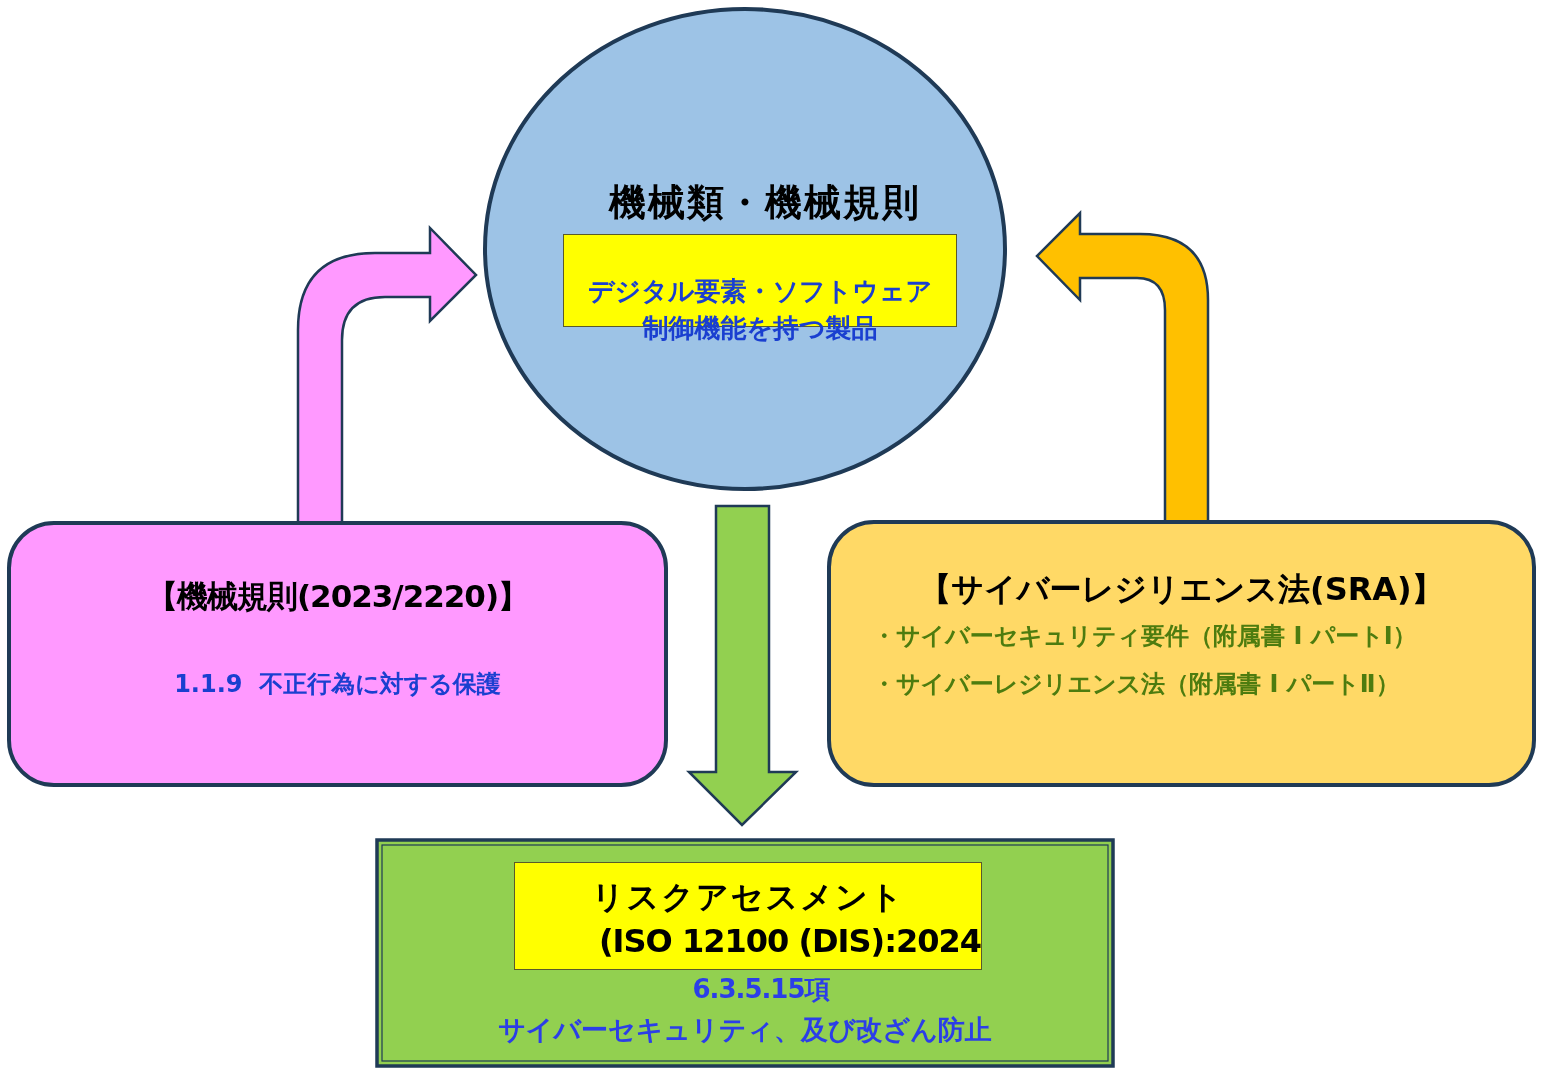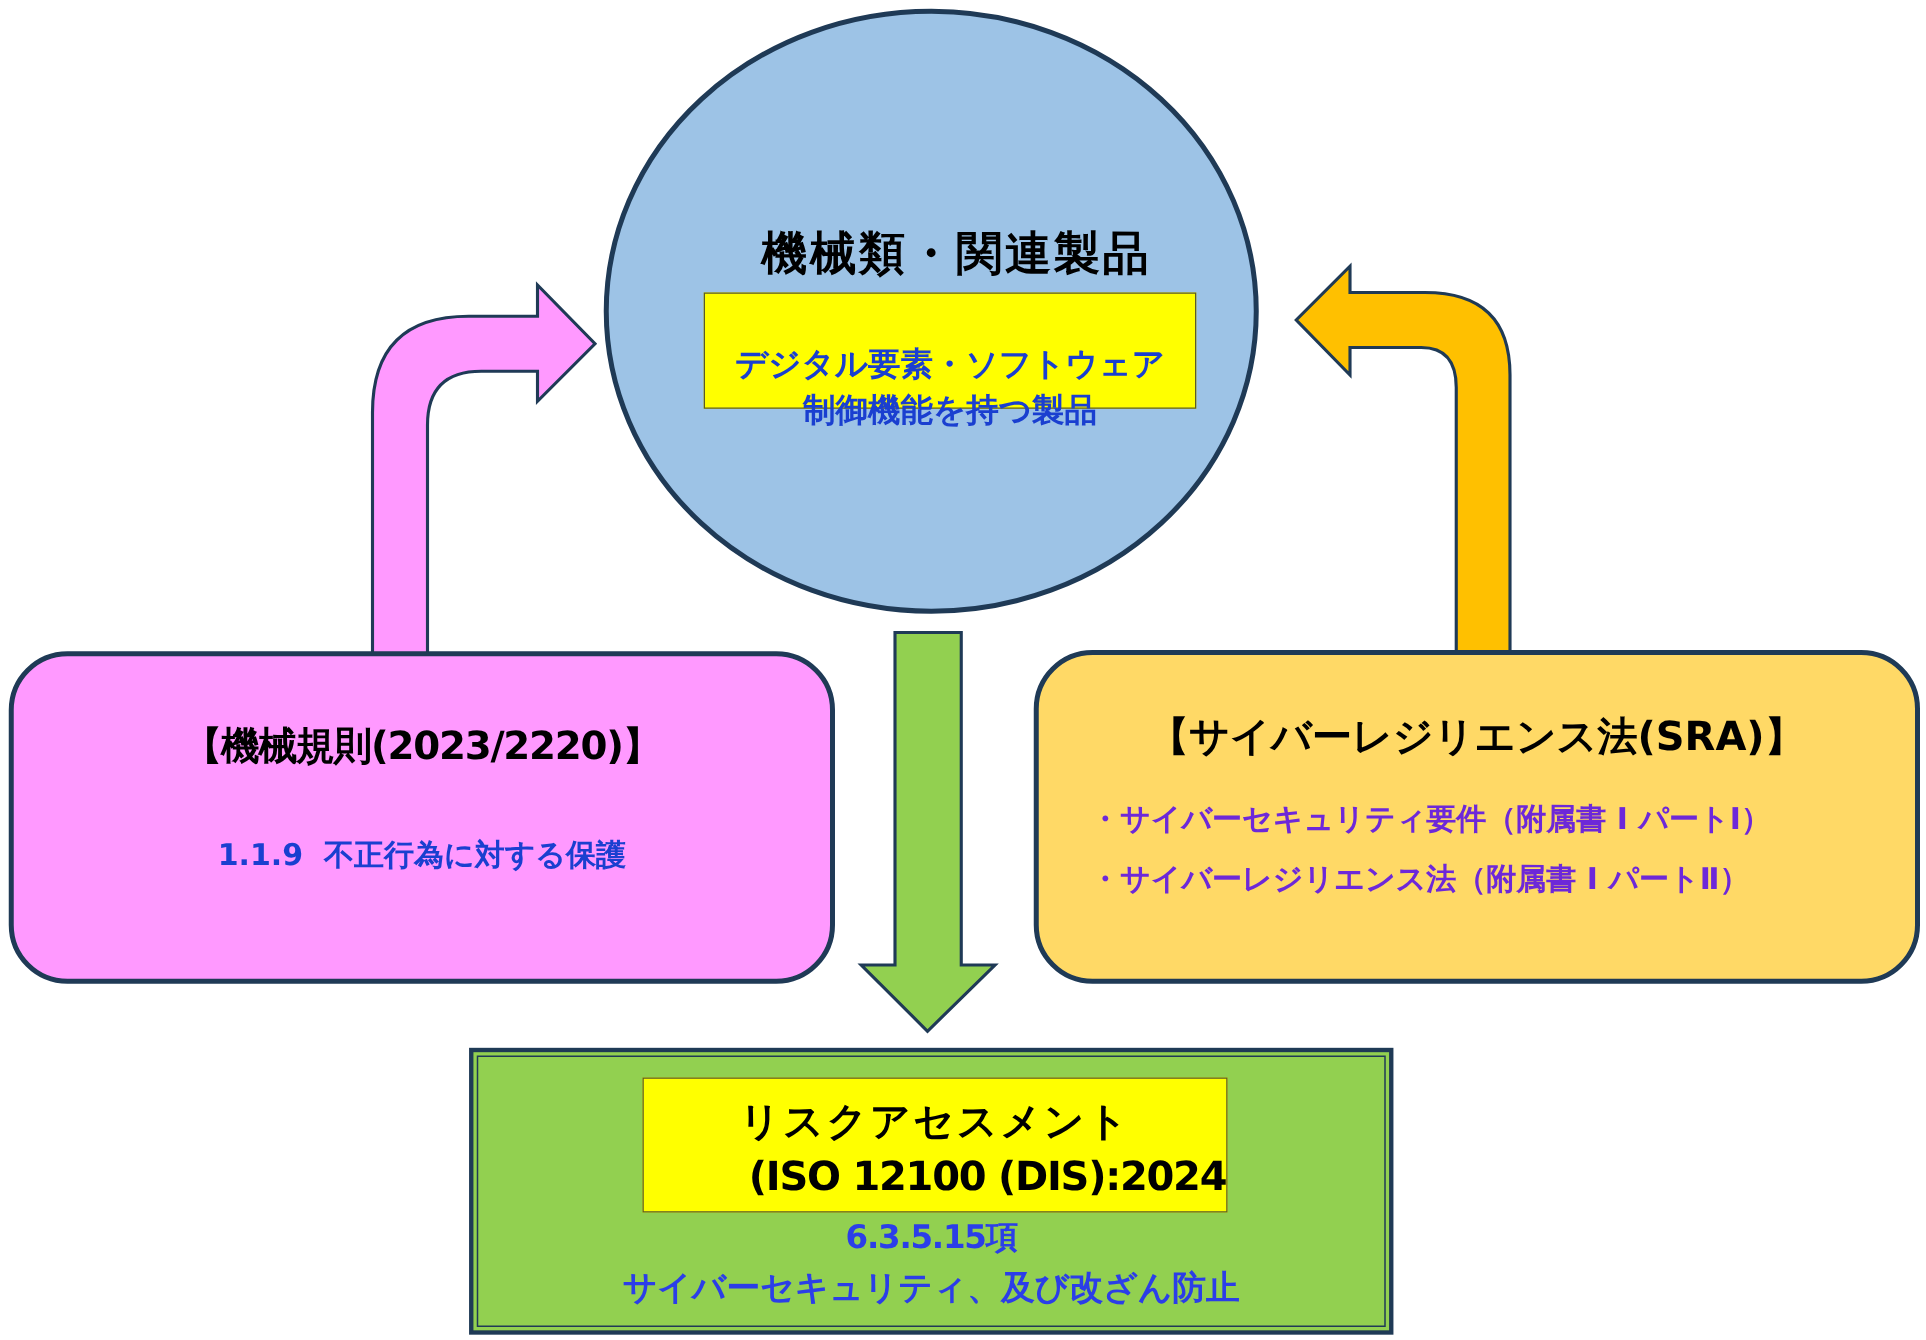--- a/index.html
+++ b/index.html
@@ -2,21 +2,21 @@
 <html><head>
 <meta charset="utf-8">
 <style>
   html, body { margin: 0; padding: 0; background: #ffffff; }
   body { width: 1541px; height: 1072px; position: relative; overflow: hidden;
          font-family: "DejaVu Sans", "Liberation Sans", sans-serif; }
   svg.shapes { position: absolute; left: 0; top: 0; }
   .txt { position: absolute; text-align: center; white-space: nowrap; font-weight: bold; }
   .black { color: #000000; }
   .blue { color: #1a3fd0; margin-top: 26px; }
-  .blue2 { color: #6d28d9; margin-top: 19px; }
+  .blue2 { color: #4d7c0f; }
   .blue3 { color: #2b3ee8; }
   .ybox { position: absolute; background: #ffff00; border: 1.5px solid #5a5a2a; box-sizing: border-box; }
 </style>
 </head>
 <body>
 
 <svg class="shapes" width="1541" height="1072" viewBox="0 0 1541 1072">
 
   <path d="M298,524 L298,330 Q298,253 375,253 L430,253 L430,228 L476,275 L430,321 L430,297 L385,297 Q342,297 342,340 L342,524 Z" fill="#ff99ff" stroke="#1f3a56" stroke-width="2.5"></path>
 
@@ -27,29 +27,29 @@
   <path d="M716,506 L769,506 L769,772 L796,772 L742,825 L689,772 L716,772 Z" fill="#92d050" stroke="#1f3a56" stroke-width="2.5"></path>
 
   <rect x="9" y="523" width="657" height="262" rx="45" ry="45" fill="#ff99ff" stroke="#1f3a56" stroke-width="4"></rect>
 
   <rect x="829" y="522" width="705" height="263" rx="45" ry="45" fill="#ffd966" stroke="#1f3a56" stroke-width="4"></rect>
 
   <rect x="377" y="840" width="736" height="226" fill="#92d050" stroke="#1f3a56" stroke-width="3.5"></rect>
   <rect x="382" y="845" width="726" height="216" fill="none" stroke="#1f3a56" stroke-width="1.2"></rect>
 </svg>
 
-<div class="txt black" style="left:545px; top:178px; width:440px; font-size:37px; letter-spacing:2px;">機械類・関連製品</div>
+<div class="txt black" style="left:545px; top:178px; width:440px; font-size:37px; letter-spacing:2px;">機械類・機械規則</div>
 <div class="ybox" style="left:563px; top:234px; width:394px; height:93px;"></div>
 <div class="txt blue" style="left:563px; top:248px; width:394px; font-size:26px;">デジタル要素・ソフトウェア</div>
 <div class="txt blue" style="left:563px; top:285px; width:394px; font-size:26px;font-family:Liberation Serif, serif;">制御機能を持つ製品</div>
 
 <div class="txt black" style="left:9px; top:576px; width:657px; font-size:31px; letter-spacing:-1px;">【機械規則(2023/2220)】</div>
 <div class="txt blue" style="left:9px; top:642px; width:657px; font-size:24px; white-space:pre;">1.1.9  不正行為に対する保護</div>
 
 <div class="txt black" style="left:829px; top:568px; width:705px; font-size:32px;">【サイバーレジリエンス法(SRA)】</div>
 <div class="txt blue2" style="left:872px; top:620px; text-align:left; font-size:24px;">・サイバーセキュリティ要件（附属書 I パートⅠ）</div>
 <div class="txt blue2" style="left:872px; top:668px; text-align:left; font-size:24px;">・サイバーレジリエンス法（附属書 I パートⅡ）</div>
 
 <div class="ybox" style="left:514px; top:862px; width:468px; height:108px;"></div>
 <div class="txt black" style="left:514px; top:876px; width:468px; font-size:32px; letter-spacing:2px;">リスクアセスメント</div>
 <div class="txt black" style="left:514px; top:922px; width:468px; font-size:32px; letter-spacing:-1px;padding-left:42px;">(ISO 12100 (DIS):2024</div>
-<div class="txt blue3" style="left:377px; top:972px; width:736px; font-size:26px; letter-spacing:-1px;">6.3.5.15項</div>
+<div class="txt blue3" style="left:393px; top:972px; width:736px; font-size:26px; letter-spacing:-1px;">6.3.5.15項</div>
 <div class="txt blue3" style="left:377px; top:1012px; width:736px; font-size:27px;">サイバーセキュリティ、及び改ざん防止</div>
 
 </body></html>

